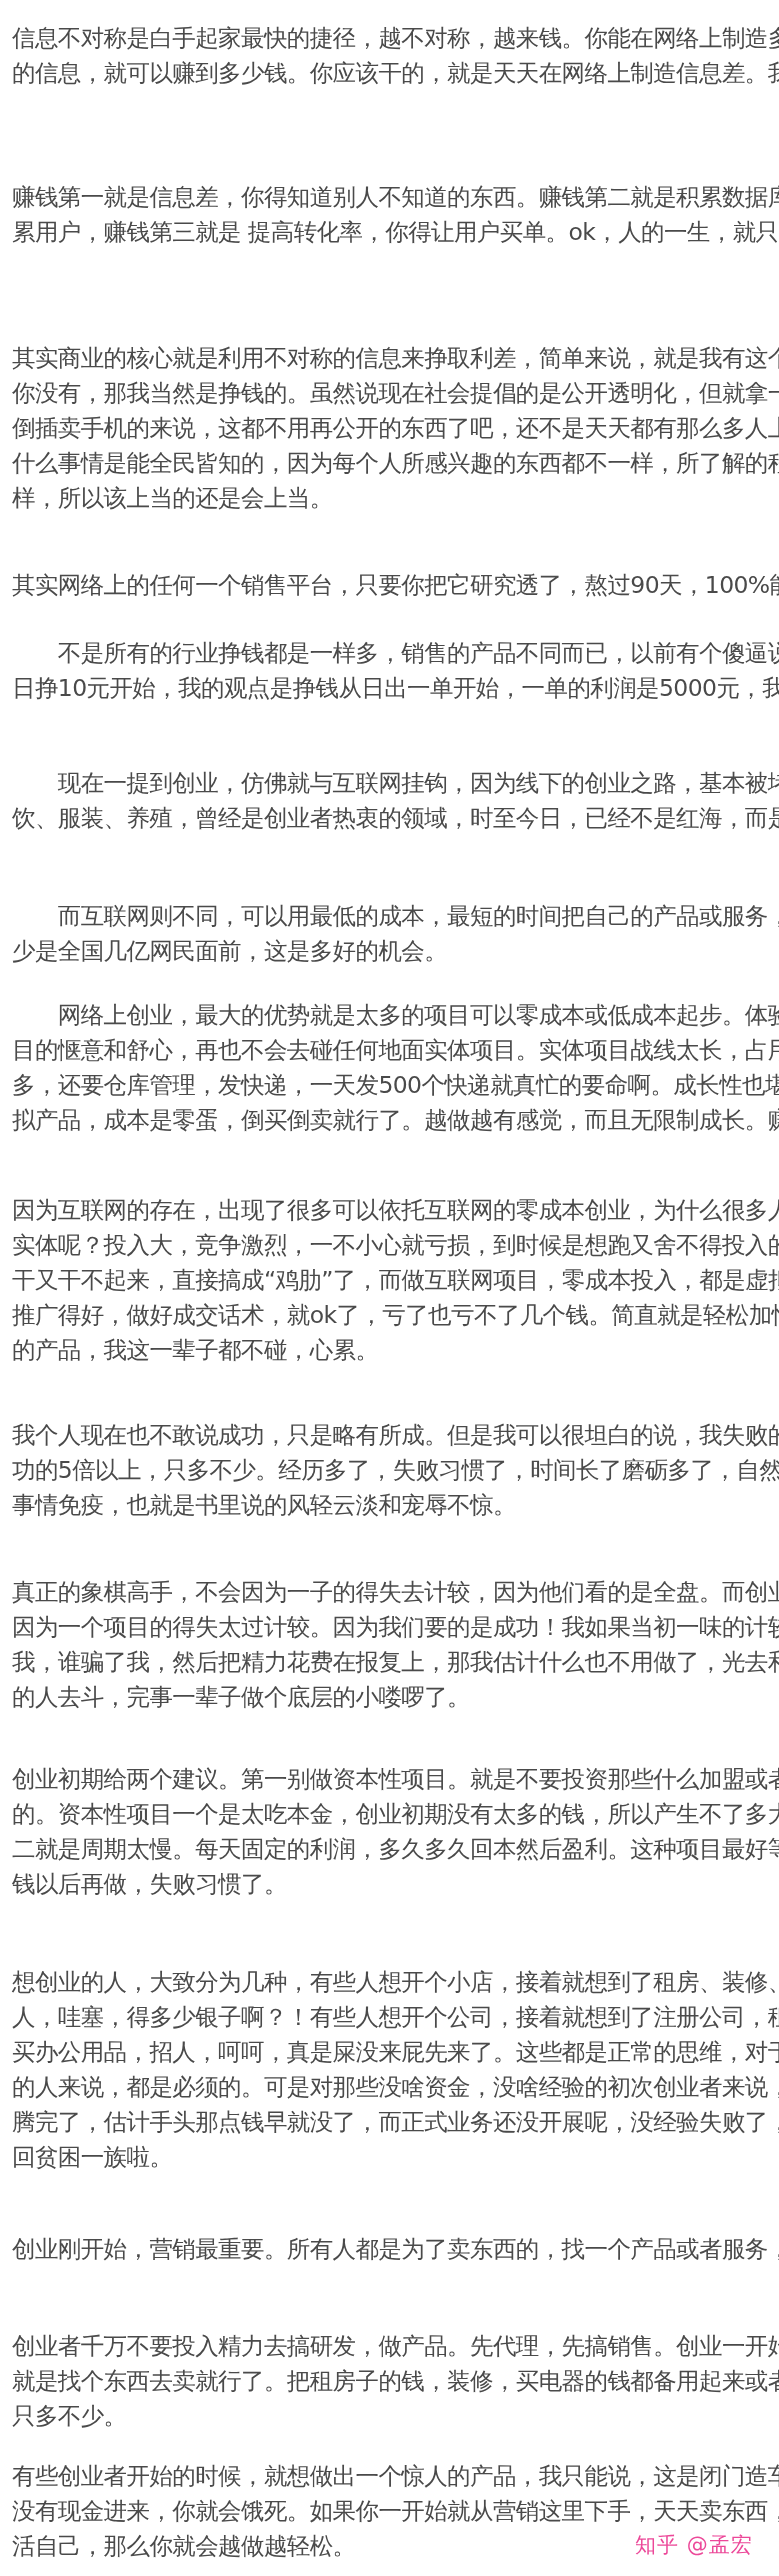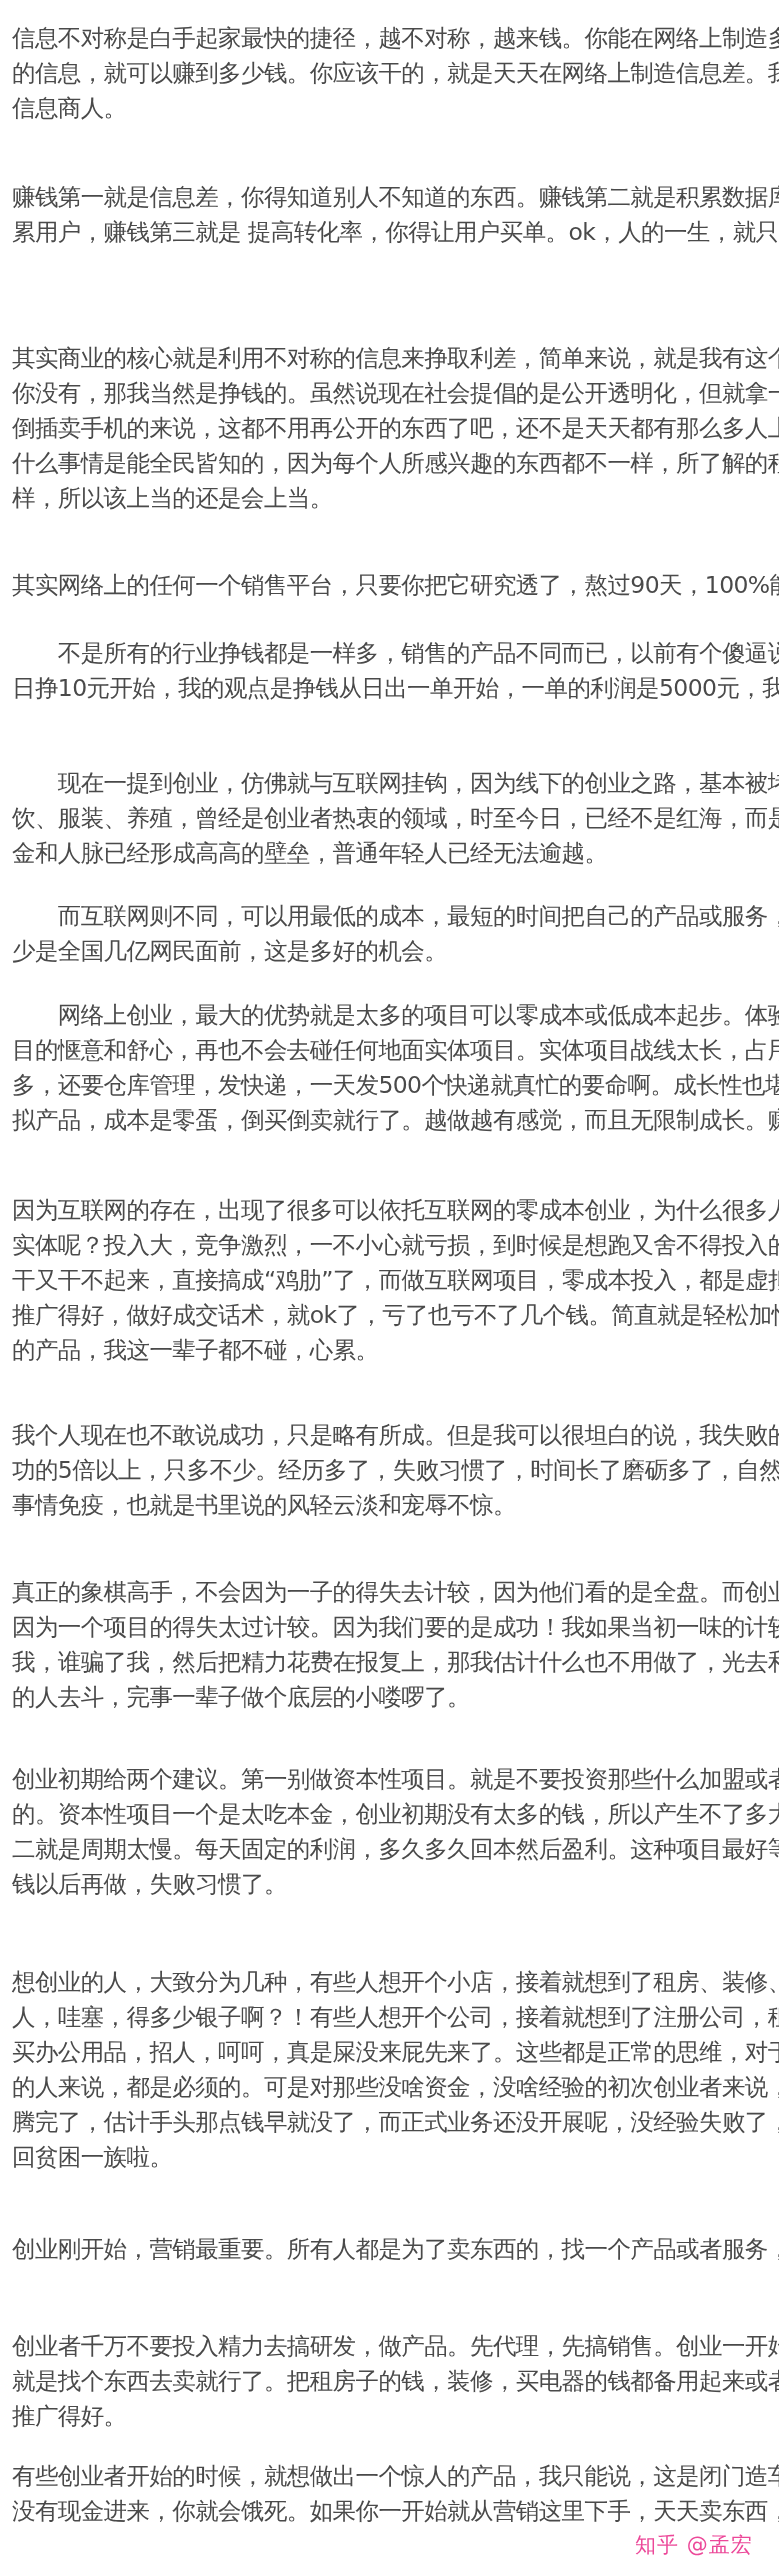--- a/index.html
+++ b/index.html
@@ -18,21 +18,20 @@
     letter-spacing: 1px; white-space: nowrap;
   }
 </style>
 </head>
 <body>
 
 <div id="article">
     <div class="para" style="top: 21px;">
       <div class="line">信息不对称是白手起家最快的捷径，越不对称，越来钱。你能在网络上制造多少不对称</div>
       <div class="line">的信息，就可以赚到多少钱。你应该干的，就是天天在网络上制造信息差。我就是一个</div>
-      <div class="line">信息商人。</div>
     </div>
     <div class="para" style="top: 180px;">
       <div class="line">赚钱第一就是信息差，你得知道别人不知道的东西。赚钱第二就是积累数据库，你得积</div>
       <div class="line">累用户，赚钱第三就是 提高转化率，你得让用户买单。ok，人的一生，就只需要研</div>
     </div>
     <div class="para" style="top: 341px;">
       <div class="line">其实商业的核心就是利用不对称的信息来挣取利差，简单来说，就是我有这个信息，而</div>
       <div class="line">你没有，那我当然是挣钱的。虽然说现在社会提倡的是公开透明化，但就拿一个简单的</div>
       <div class="line">倒插卖手机的来说，这都不用再公开的东西了吧，还不是天天都有那么多人上当。没有</div>
       <div class="line">什么事情是能全民皆知的，因为每个人所感兴趣的东西都不一样，所了解的程度也不一</div>
@@ -41,21 +40,20 @@
     <div class="para" style="top: 568px;">
       <div class="line">其实网络上的任何一个销售平台，只要你把它研究透了，熬过90天，100%能挣到钱。</div>
     </div>
     <div class="para" style="top: 636px;">
       <div class="line">　　不是所有的行业挣钱都是一样多，销售的产品不同而已，以前有个傻逼说挣钱要从</div>
       <div class="line">日挣10元开始，我的观点是挣钱从日出一单开始，一单的利润是5000元，我们就是日挣</div>
     </div>
     <div class="para" style="top: 766px;">
       <div class="line">　　现在一提到创业，仿佛就与互联网挂钩，因为线下的创业之路，基本被堵死了。餐</div>
       <div class="line">饮、服装、养殖，曾经是创业者热衷的领域，时至今日，已经不是红海，而是血海！资</div>
-      <div class="line">金和人脉已经形成高高的壁垒，普通年轻人已经无法逾越。</div>
     </div>
     <div class="para" style="top: 899px;">
       <div class="line">　　而互联网则不同，可以用最低的成本，最短的时间把自己的产品或服务，展现在至</div>
       <div class="line">少是全国几亿网民面前，这是多好的机会。</div>
     </div>
     <div class="para" style="top: 998px;">
       <div class="line">　　网络上创业，最大的优势就是太多的项目可以零成本或低成本起步。体验过网络项</div>
       <div class="line">目的惬意和舒心，再也不会去碰任何地面实体项目。实体项目战线太长，占用现金太</div>
       <div class="line">多，还要仓库管理，发快递，一天发500个快递就真忙的要命啊。成长性也堪忧。做虚</div>
       <div class="line">拟产品，成本是零蛋，倒买倒卖就行了。越做越有感觉，而且无限制成长。赚到手的都</div>
@@ -91,22 +89,23 @@
       <div class="line">的人来说，都是必须的。可是对那些没啥资金，没啥经验的初次创业者来说，你这么折</div>
       <div class="line">腾完了，估计手头那点钱早就没了，而正式业务还没开展呢，没经验失败了，估计又返</div>
       <div class="line">回贫困一族啦。</div>
     </div>
     <div class="para" style="top: 2232px;">
       <div class="line">创业刚开始，营销最重要。所有人都是为了卖东西的，找一个产品或者服务，天天卖就</div>
     </div>
     <div class="para" style="top: 2329px;">
       <div class="line">创业者千万不要投入精力去搞研发，做产品。先代理，先搞销售。创业一开始，我建议</div>
       <div class="line">就是找个东西去卖就行了。把租房子的钱，装修，买电器的钱都备用起来或者当成自己</div>
-      <div class="line">推广得好。</div>
+      <div class="line">只多不少。</div>
     </div>
     <div class="para" style="top: 2459px;">
       <div class="line">有些创业者开始的时候，就想做出一个惊人的产品，我只能说，这是闭门造车，很快你</div>
       <div class="line">没有现金进来，你就会饿死。如果你一开始就从营销这里下手，天天卖东西，先赚钱养</div>
+      <div class="line">活自己，那么你就会越做越轻松。</div>
     </div>
   </div>
 
 <div class="watermark">知乎 @孟宏</div>
 
 
 </body></html>

